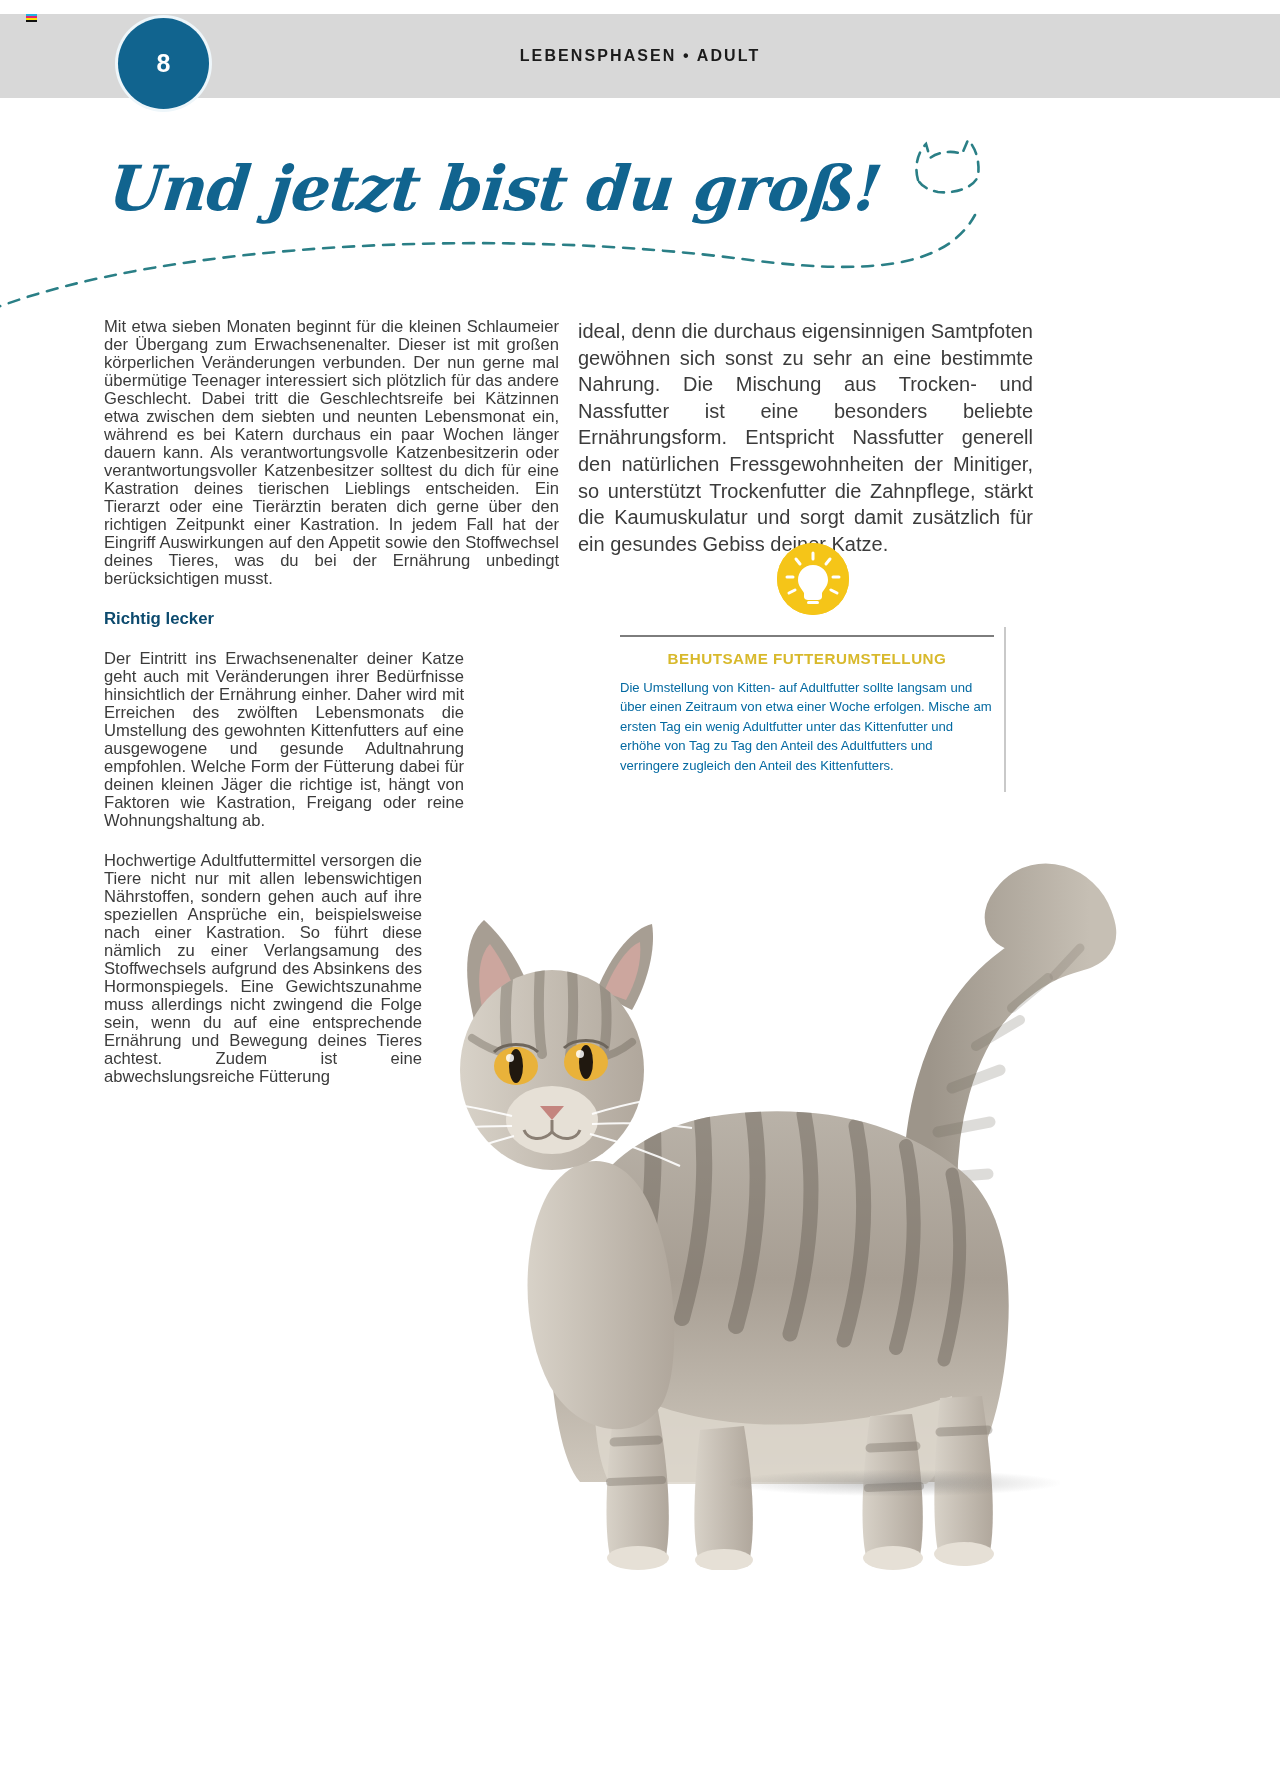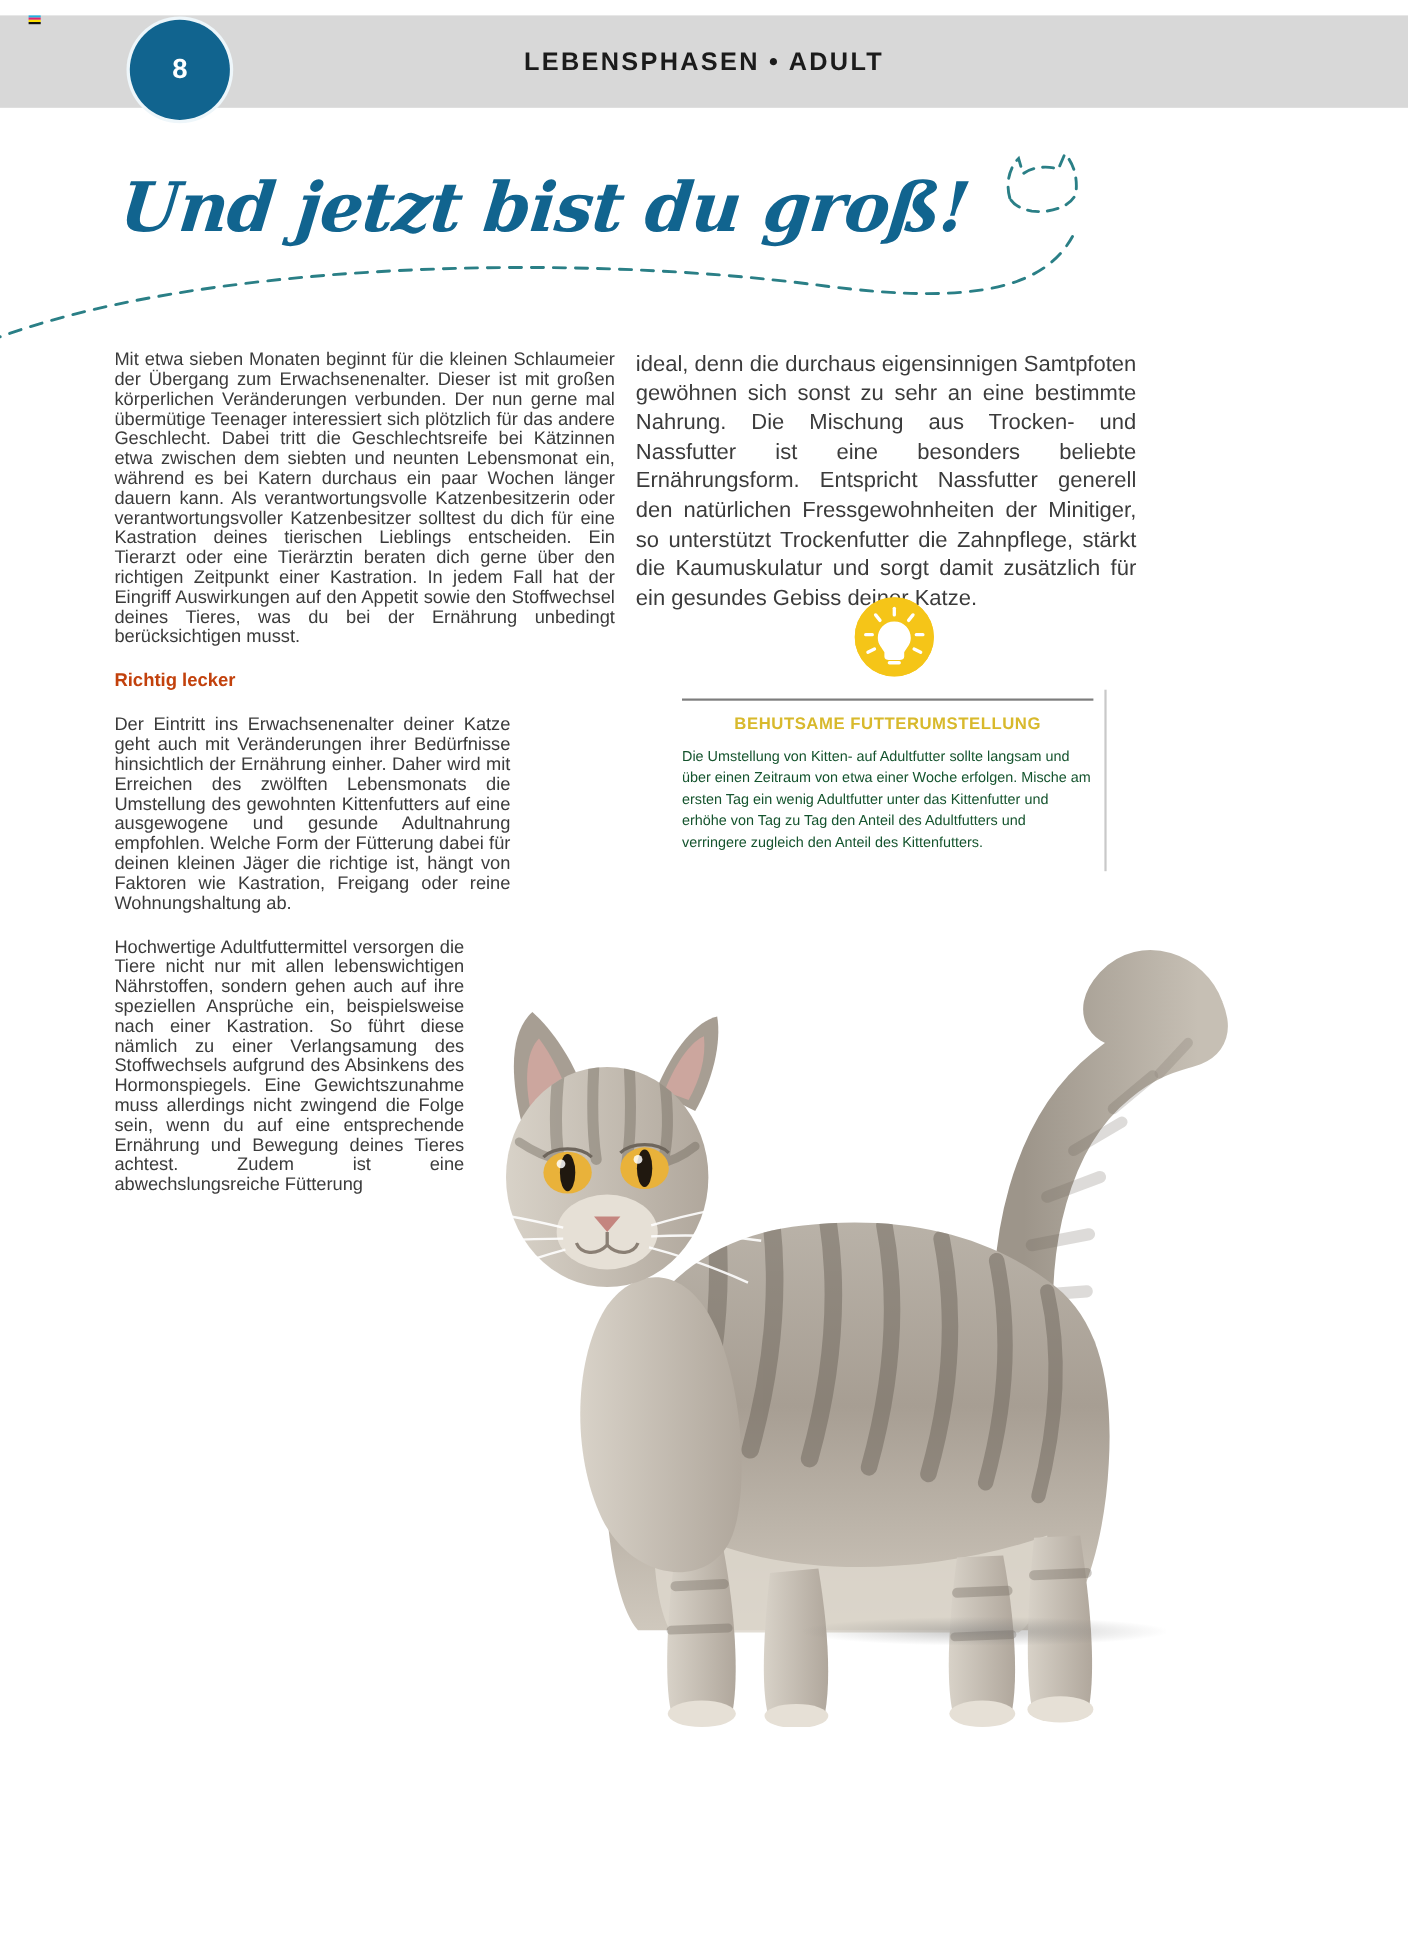--- a/index.html
+++ b/index.html
@@ -12,21 +12,21 @@
   }
 
   
   .header-band{
     position:absolute;top:14px;left:0;width:1280px;height:84px;
     background:#d8d8d8;
   }
   .header-title{
     position:absolute;top:14px;left:0;width:1280px;height:84px;
     display:flex;align-items:center;justify-content:center;
-    font-size:23px;font-weight:bold;letter-spacing:2.1px;
+    font-size:16px;font-weight:bold;letter-spacing:2.1px;
     color:#1b1b1b;
     font-family:"Liberation Sans", sans-serif;
   }
   .page-badge{
     position:absolute;left:118px;top:18px;
     width:91px;height:91px;border-radius:50%;
     background:#11648f;
     display:flex;align-items:center;justify-content:center;
     color:#ffffff;font-size:25px;font-weight:bold;
     box-shadow:0 0 0 3px #eef6fa;
@@ -61,21 +61,21 @@
   }
   .col-right{
     position:absolute;left:578px;top:318px;width:455px;
     font-size:20px;line-height:26.6px;color:#3b3b3b;
     text-align:justify;
   }
   .col-left p, .col-right p{margin:0 0 22px 0;}
   .col-left p:last-child, .col-right p:last-child{margin-bottom:0;}
 
   .sub-head{
-    color:#c2410c;font-weight:bold;font-size:16.8px;
+    color:#0c4a6e;font-weight:bold;font-size:16.8px;
     margin:0 0 1px 0;
   }
 
   
   .narrow{width:318px;}
   .narrow2{width:360px;}
 
   
   .tipbox{
     position:absolute;left:620px;top:635px;width:374px;
@@ -89,21 +89,21 @@
     border-top:2px solid #7d7d7d;
     margin:0 0 13px 0;width:100%;
   }
   .tip-title{
     color:#d8b92c;font-weight:bold;font-size:15.2px;
     letter-spacing:0.5px;margin:0 0 11px 0;
     font-family:"Liberation Sans", sans-serif;
     text-align:center;
   }
   .tip-body{
-    font-size:13.1px;line-height:19.4px;color:#14532d;
+    font-size:13.1px;line-height:19.4px;color:#0369a1;
     margin:0;font-family:"Liberation Sans", sans-serif;
   }
   .tip-sideline{
     position:absolute;right:-12px;top:-8px;
     width:2px;height:165px;background:#c9c9c9;
   }
 
   
   .cat-wrap{
     position:absolute;left:400px;top:770px;width:760px;height:800px;

